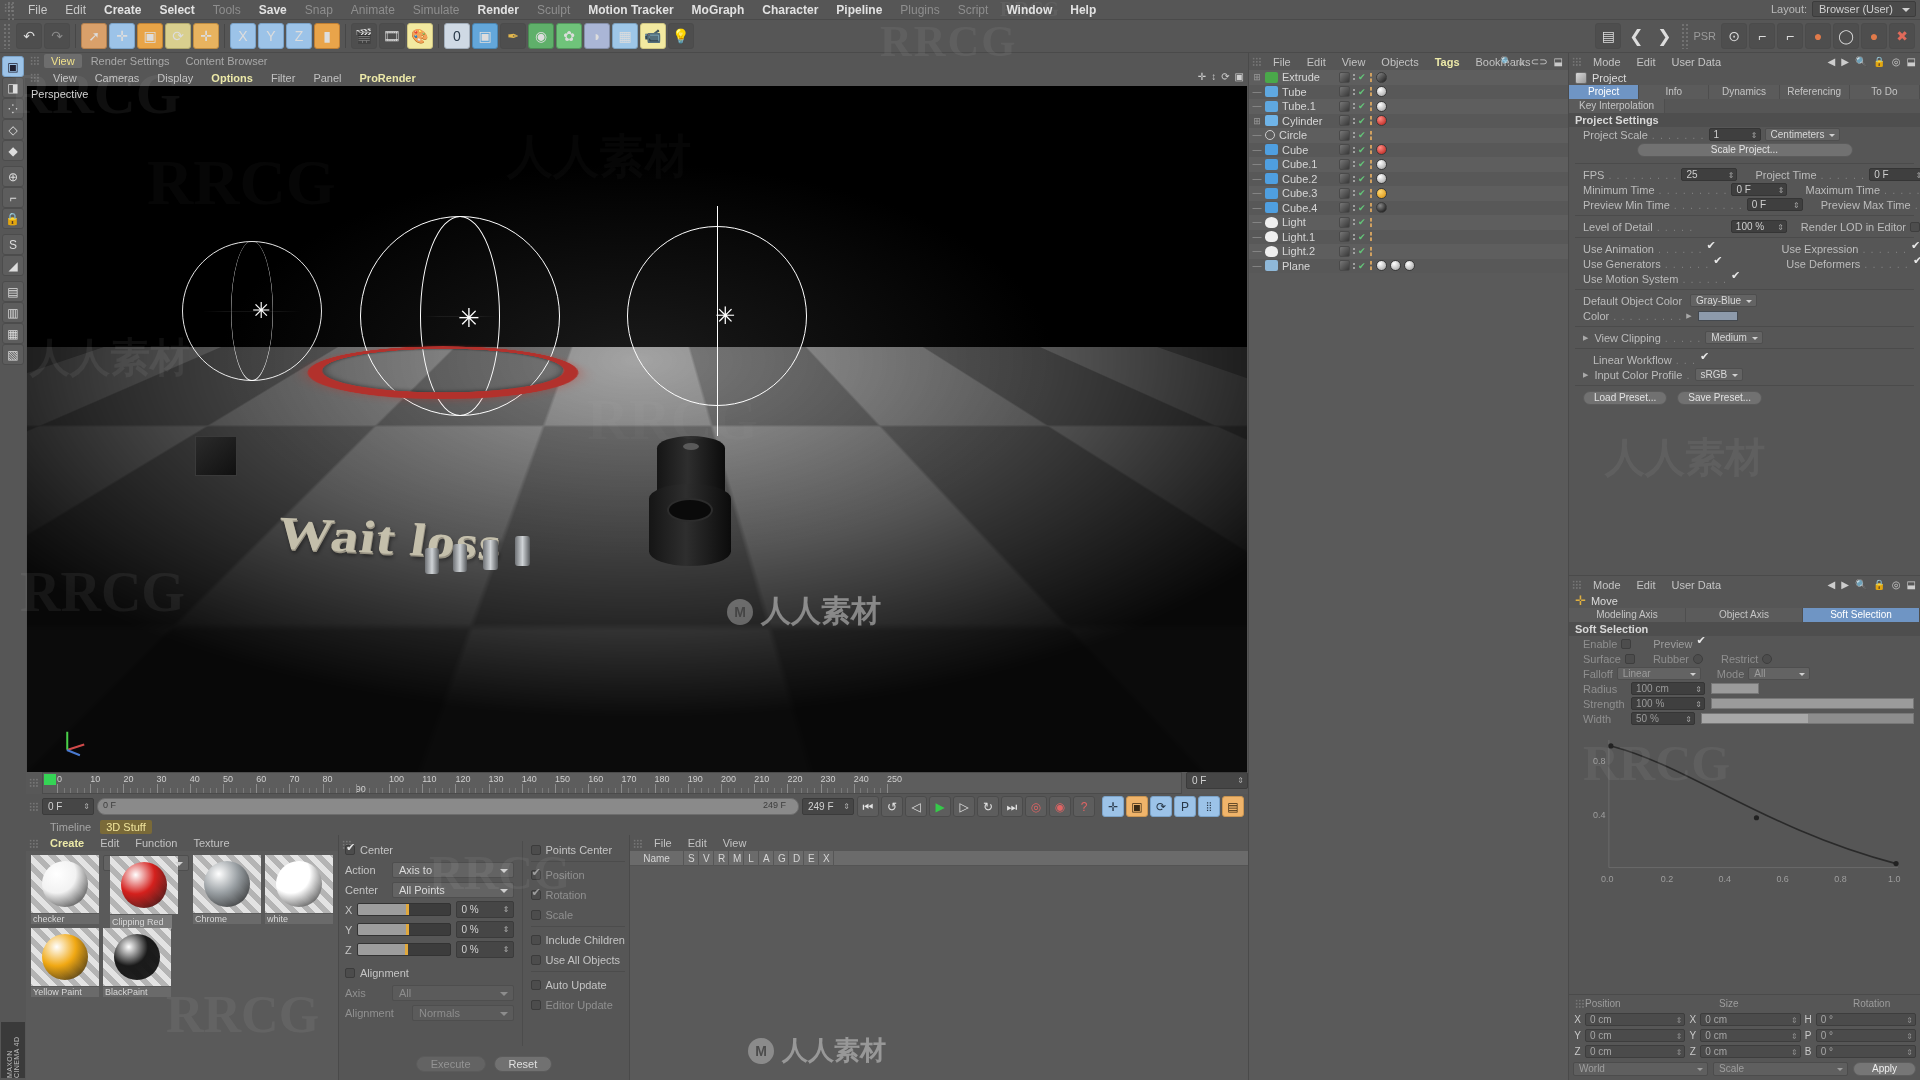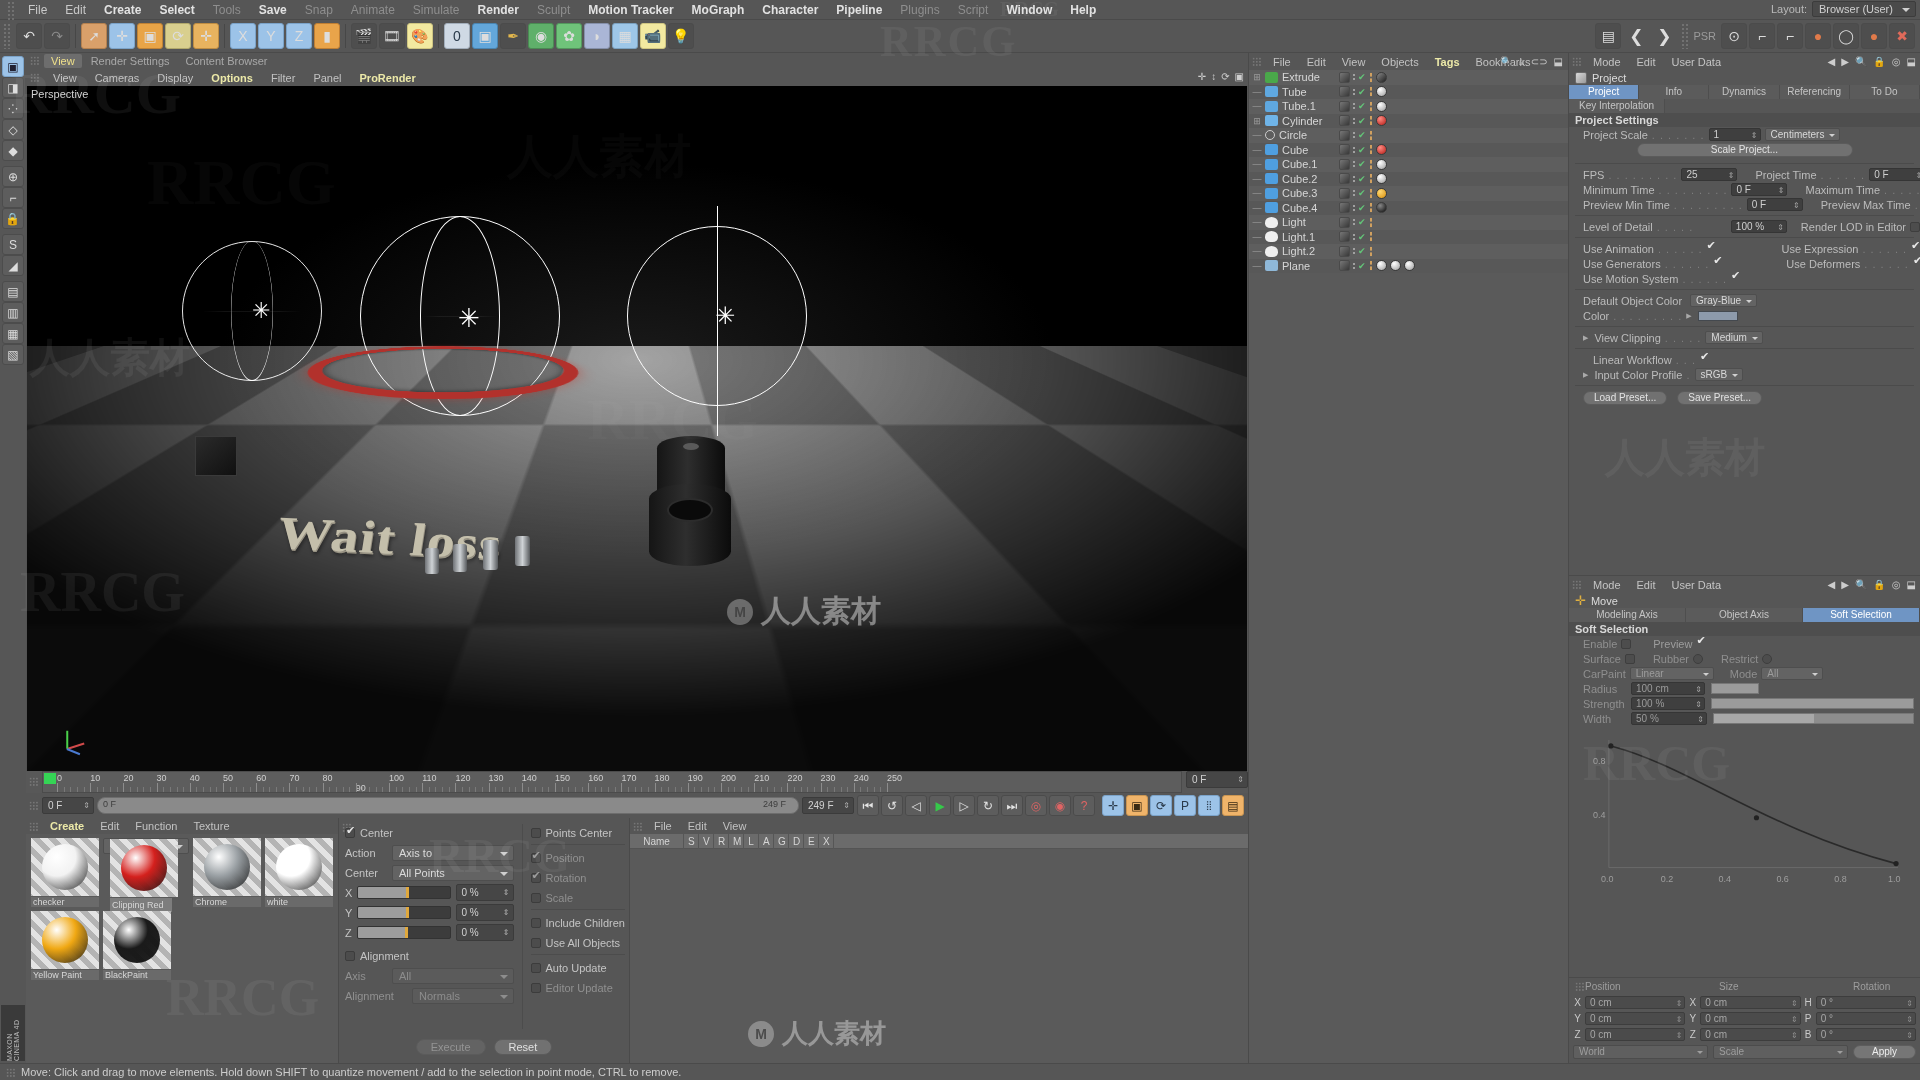--- a/index.html
+++ b/index.html
@@ -642,20 +642,27 @@
               <span class="pbtn blue">✛</span>
               <span class="pbtn orange">▣</span>
               <span class="pbtn blue">⟳</span>
               <span class="pbtn blue">P</span>
               <span class="pbtn blue">⦙⦙</span>
               <span class="pbtn orange">▤</span>
             </div>
         </div>
       </div>
 
+      <div class="btabs">
+        <span class="panel-grip" style="left:4px;top:3px;"></span>
+        <div id="bottom-tabs" style="display:flex;gap:3px;">
+            <span class="btab">Timeline</span>
+            <span class="btab active">3D Stuff</span>
+          </div>
+      </div>
 
       <div class="bottomrow">
 
         <div class="panel" style="width:312px;flex:0 0 auto;">
           <div class="panel-menu">
             <span class="panel-grip"></span>
             <div id="mat-menu" style="display:flex;">
                 <span class="mi hi">Create</span>
                 <span class="mi">Edit</span>
                 <span class="mi">Function</span>
@@ -1252,21 +1259,21 @@
         </div>
         <div class="prow">
           <span class="plab" style="color:#8f8f8f;">Surface</span>
           <span class="pchk off"></span>
           <span class="plab" style="margin-left:14px;color:#8f8f8f;">Rubber</span>
           <span class="pchk off" style="border-radius:50%;"></span>
           <span class="plab" style="margin-left:14px;color:#8f8f8f;">Restrict</span>
           <span class="pchk off" style="border-radius:50%;"></span>
         </div>
         <div class="prow">
-          <span class="plab" style="color:#8f8f8f;">CarPaint</span>
+          <span class="plab" style="color:#8f8f8f;">Falloff</span>
           <span class="psel" style="width:84px;color:#9c9c9c;">Linear</span>
           <span class="plab" style="margin-left:12px;color:#8f8f8f;">Mode</span>
           <span class="psel" style="width:62px;color:#9c9c9c;">All</span>
         </div>
         <div class="prow">
           <span class="plab" style="width:44px;color:#8f8f8f;">Radius</span>
           <span class="pfield" style="color:#9a9a9a;width:74px;">
             <span>100 cm</span>
             <span class="sp">⇕</span>
           </span>
@@ -1275,21 +1282,21 @@
         <div class="prow">
           <span class="plab" style="width:44px;color:#8f8f8f;">Strength</span>
           <span class="pfield" style="color:#9a9a9a;width:74px;">
             <span>100 %</span>
             <span class="sp">⇕</span>
           </span>
           <span style="flex:1;height:11px;background:#9b9b9b;border:1px solid #777;margin-left:2px;margin-right:6px;"></span>
         </div>
         <div class="prow">
           <span class="plab" style="width:44px;color:#8f8f8f;">Width</span>
-          <span class="pfield" style="color:#9a9a9a;width:76px;">
+          <span class="pfield" style="color:#9a9a9a;width:64px;">
             <span>50 %</span>
             <span class="sp">⇕</span>
           </span>
           <span style="flex:1;height:11px;background:#8d8d8d;border:1px solid #777;margin-left:2px;margin-right:6px;position:relative;">
             <i style="position:absolute;left:0;top:0;bottom:0;width:50%;background:#a8a8a8;display:block;"></i>
           </span>
         </div>
 
         <div class="graphbox">
           <svg class="graph-svg" viewBox="0 0 352 170" preserveAspectRatio="none">
@@ -1347,17 +1354,13 @@
           <div class="crow2">
             <span class="csel">World</span>
             <span class="csel">Scale</span>
             <span class="applybtn">Apply</span>
           </div>
         </div>
       </div>
     </div>
   </div>
 
-  <div class="status">
-    <span class="panel-grip" style="position:static;width:9px;height:9px;"></span>
-    <span>Move: Click and drag to move elements. Hold down SHIFT to quantize movement / add to the selection in point mode, CTRL to remove.</span>
-  </div>
 </div>
 
 </body></html>

